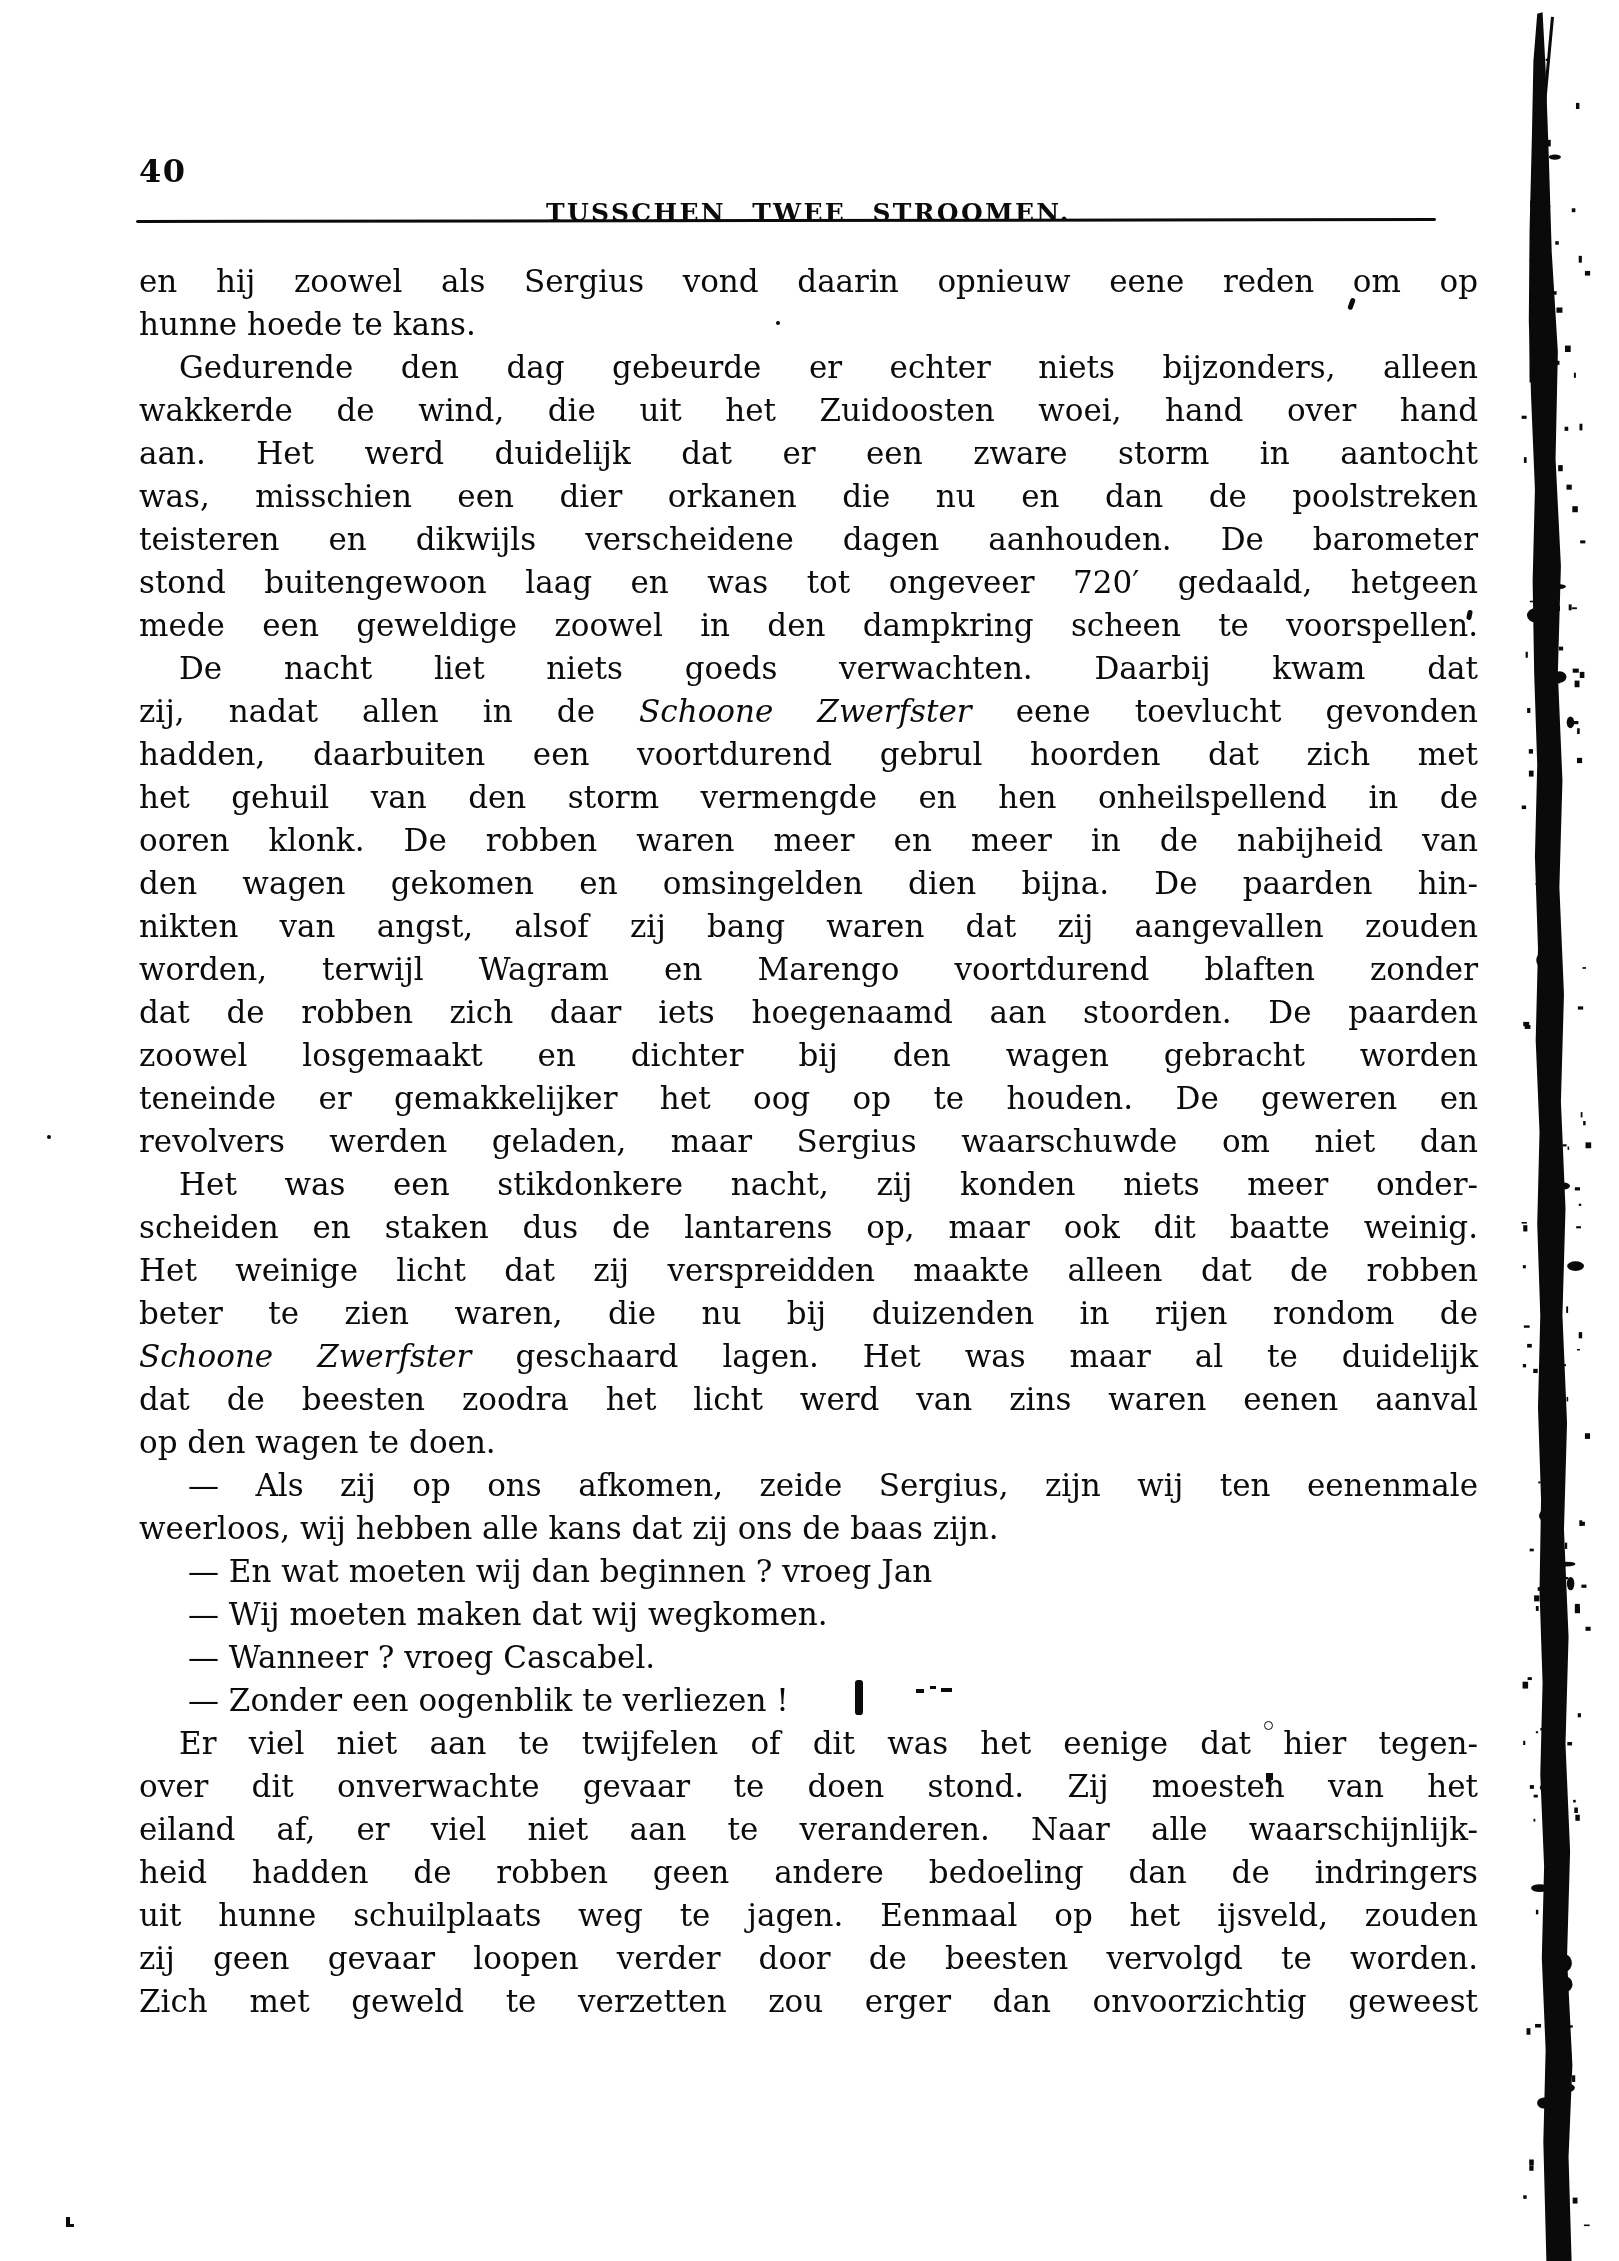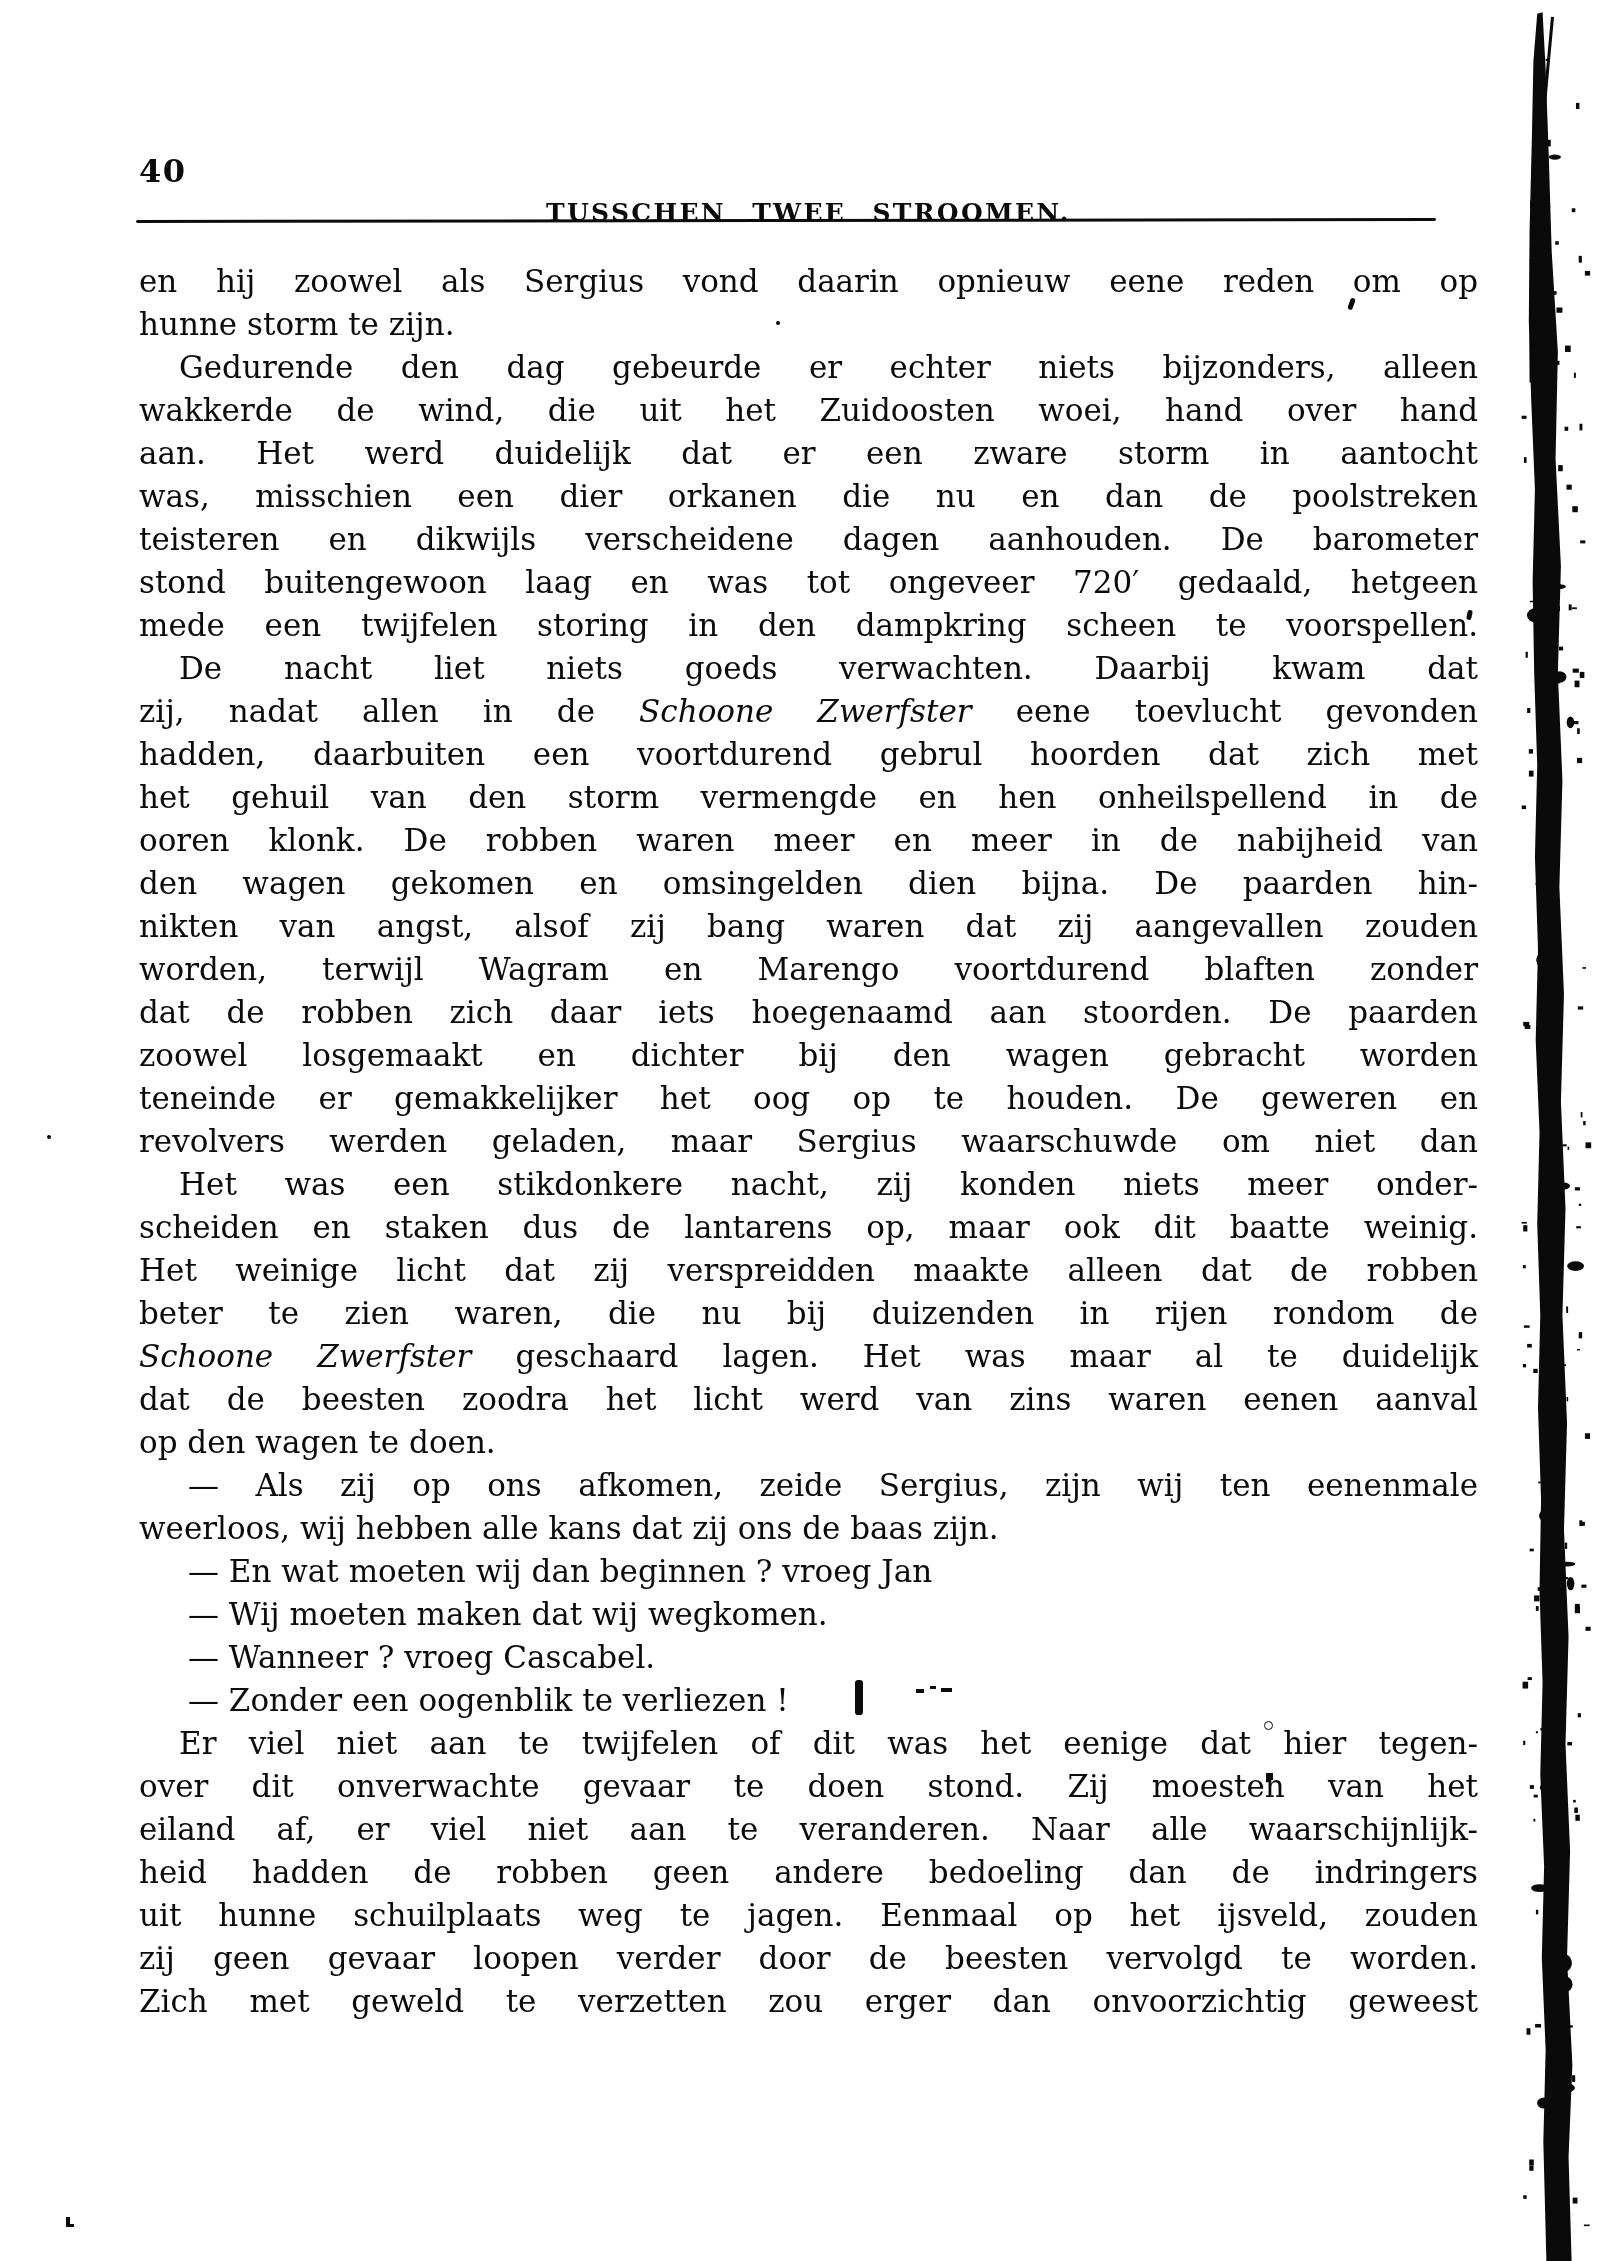--- a/index.html
+++ b/index.html
@@ -46,28 +46,28 @@
 
   <div class="header">
     <span class="pagenum">40</span>
     <span class="title">TUSSCHEN TWEE STROOMEN.</span>
   </div>
 
   <div class="rule"></div>
 
   <div class="text">
       <div class="line"><span>en hij zoowel als Sergius vond daarin opnieuw eene reden om op</span></div>
-      <div class="line nj"><span>hunne storm te zijn.</span></div>
+      <div class="line nj"><span>hunne hoede te kans.</span></div>
       <div class="line i1"><span>Gedurende den dag gebeurde er echter niets bijzonders, alleen</span></div>
       <div class="line"><span>wakkerde de wind, die uit het Zuidoosten woei, hand over hand</span></div>
       <div class="line"><span>aan. Het werd duidelijk dat er een zware storm in aantocht</span></div>
       <div class="line"><span>was, misschien een dier orkanen die nu en dan de poolstreken</span></div>
       <div class="line"><span>teisteren en dikwijls verscheidene dagen aanhouden. De barometer</span></div>
       <div class="line"><span>stond buitengewoon laag en was tot ongeveer 720′ gedaald, hetgeen</span></div>
-      <div class="line"><span>mede een twijfelen storing in den dampkring scheen te voorspellen.</span></div>
+      <div class="line"><span>mede een geweldige zoowel in den dampkring scheen te voorspellen.</span></div>
       <div class="line i1"><span>De nacht liet niets goeds verwachten. Daarbij kwam dat</span></div>
       <div class="line"><span>zij, nadat allen in de </span><span class="it">Schoone Zwerfster</span><span> eene toevlucht gevonden</span></div>
       <div class="line"><span>hadden, daarbuiten een voortdurend gebrul hoorden dat zich met</span></div>
       <div class="line"><span>het gehuil van den storm vermengde en hen onheilspellend in de</span></div>
       <div class="line"><span>ooren klonk. De robben waren meer en meer in de nabijheid van</span></div>
       <div class="line"><span>den wagen gekomen en omsingelden dien bijna. De paarden hin-</span></div>
       <div class="line"><span>nikten van angst, alsof zij bang waren dat zij aangevallen zouden</span></div>
       <div class="line"><span>worden, terwijl Wagram en Marengo voortdurend blaften zonder</span></div>
       <div class="line"><span>dat de robben zich daar iets hoegenaamd aan stoorden. De paarden</span></div>
       <div class="line"><span>zoowel losgemaakt en dichter bij den wagen gebracht worden</span></div>

